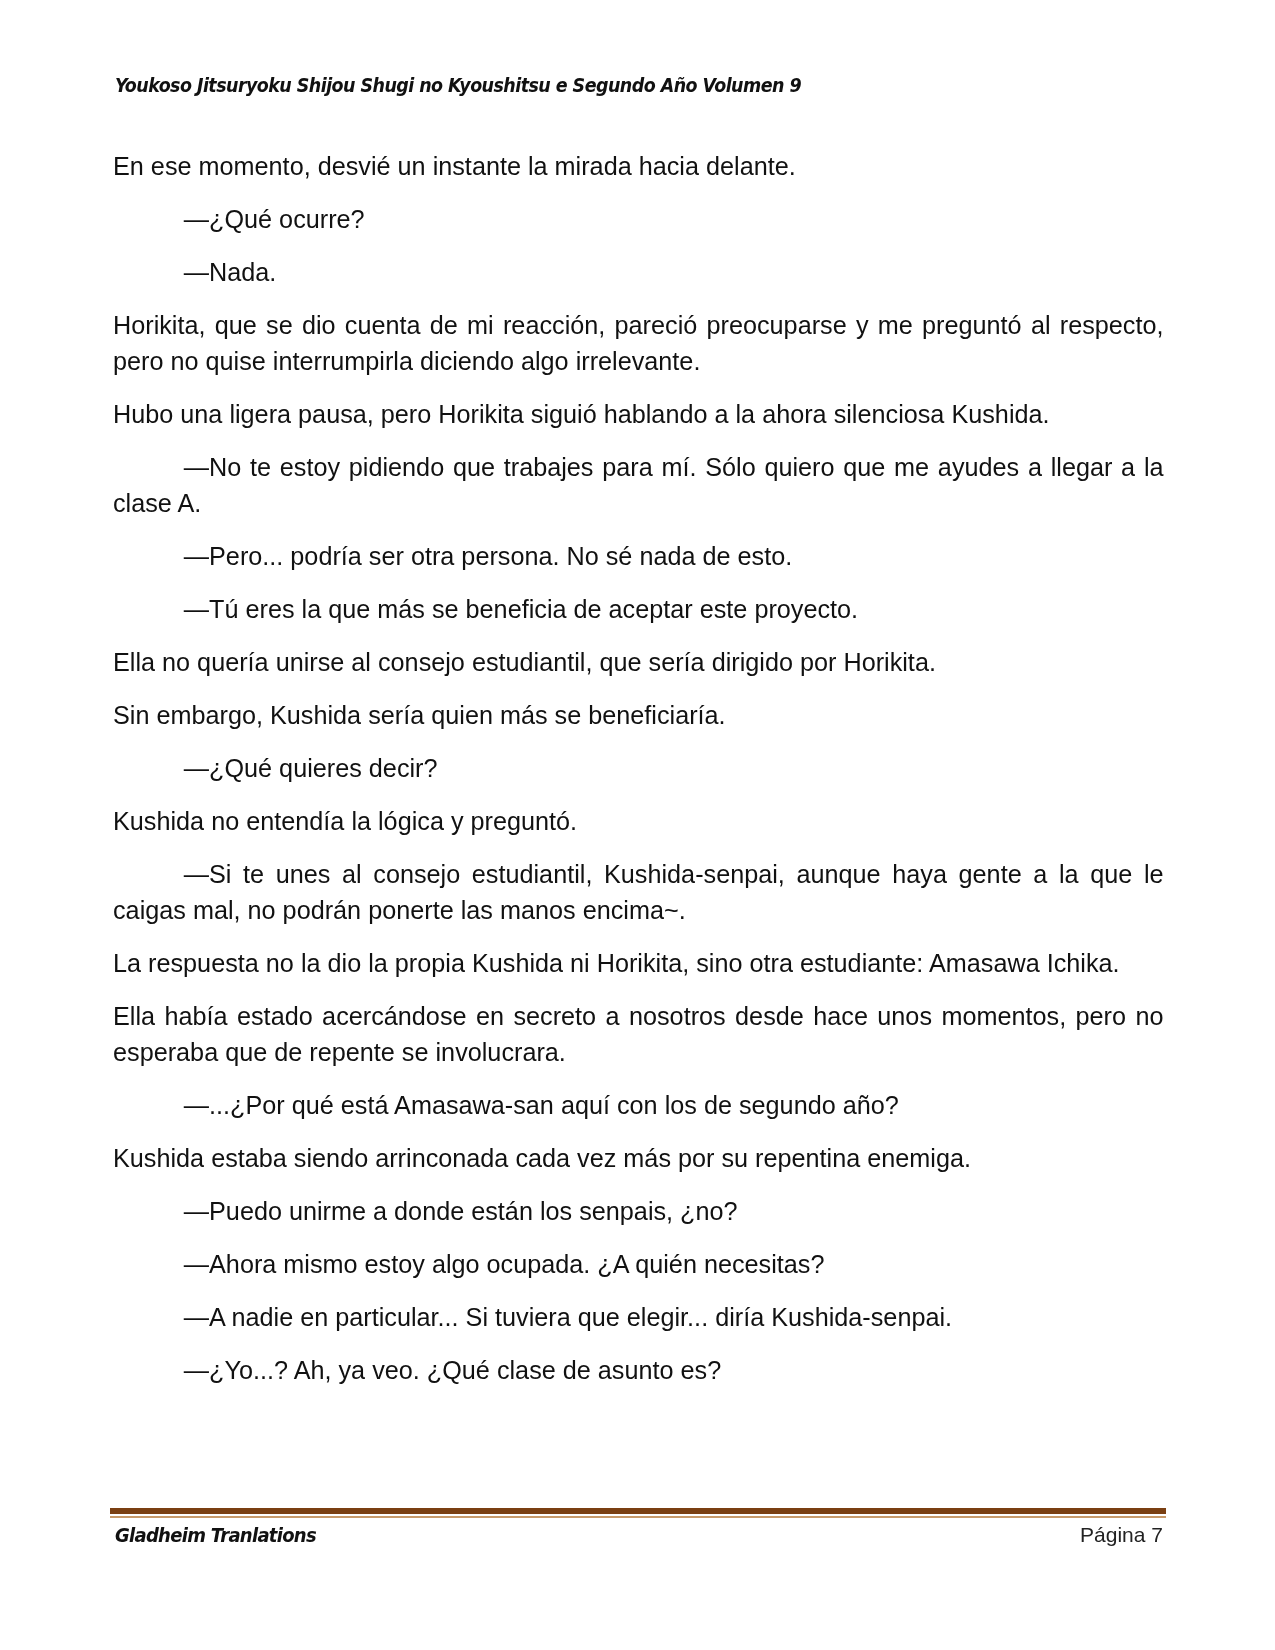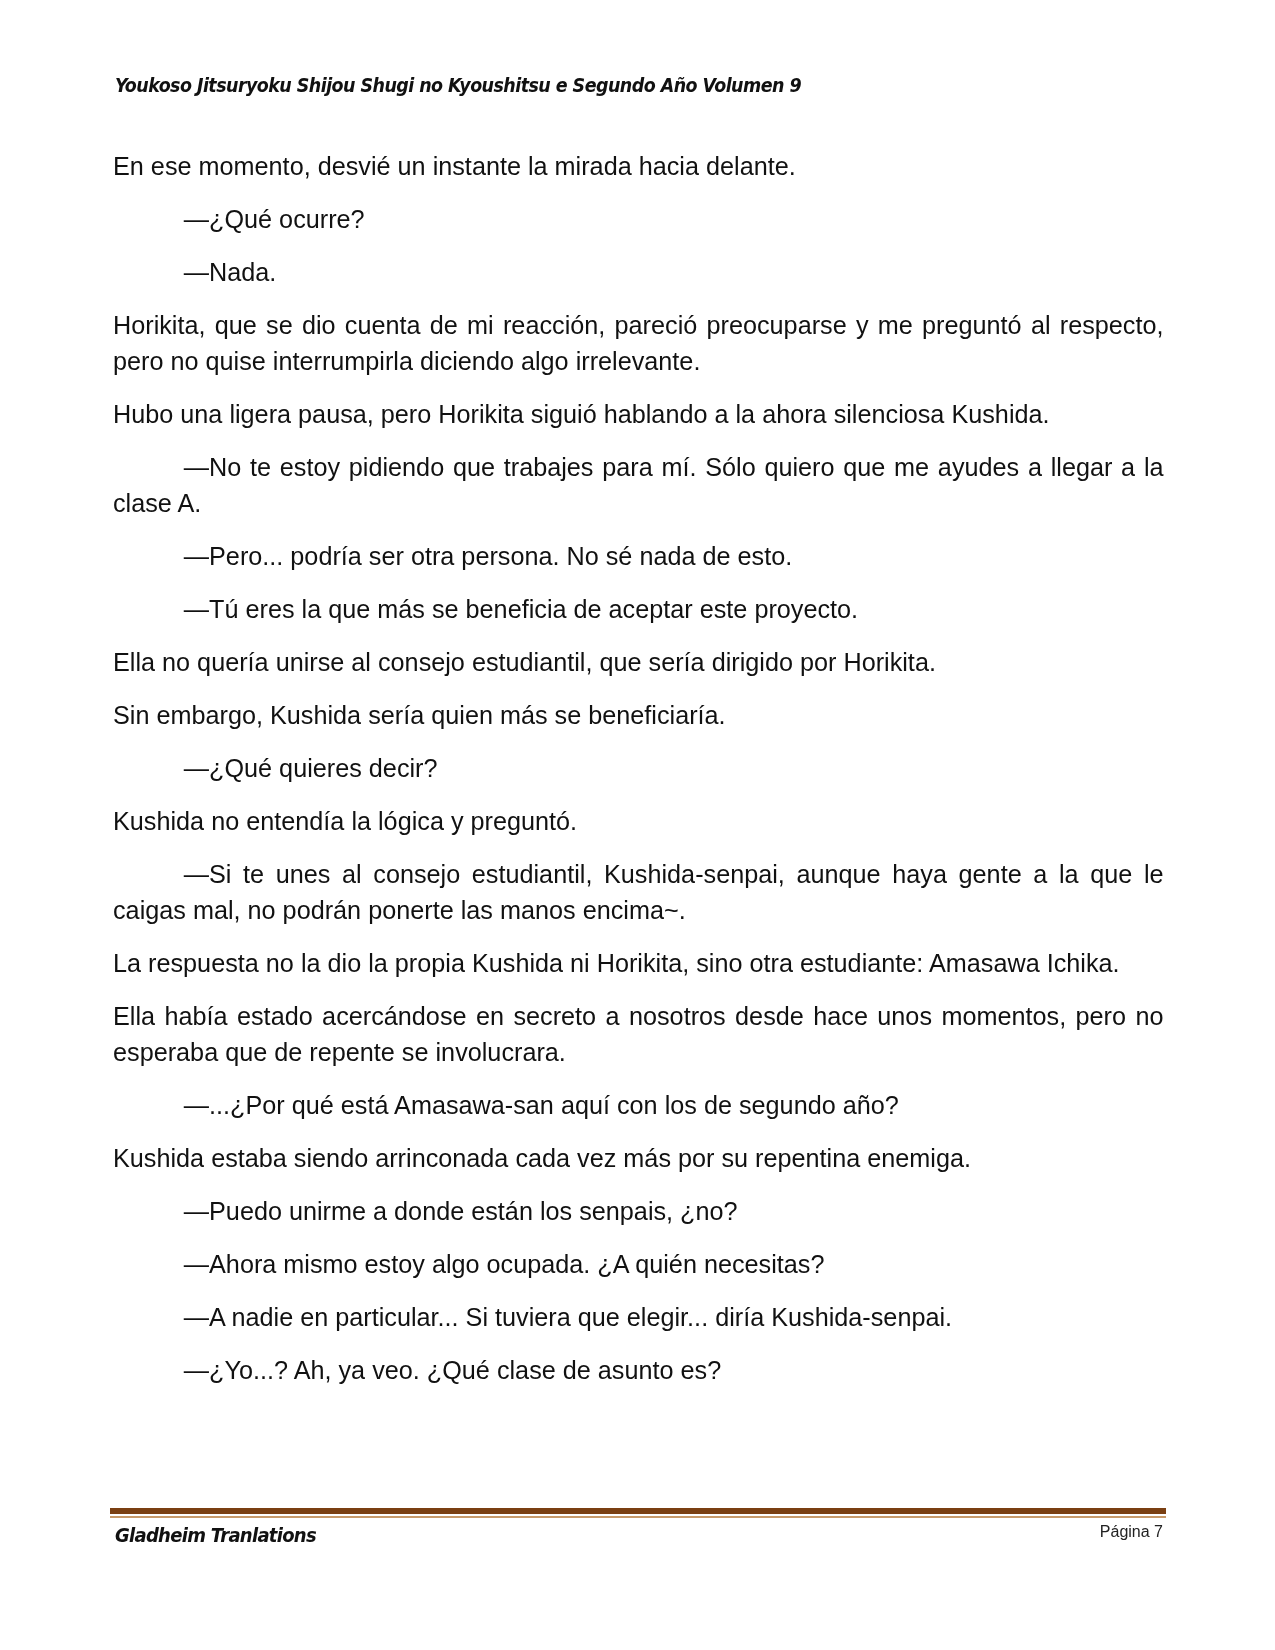--- a/index.html
+++ b/index.html
@@ -20,21 +20,21 @@
   .rule-thick { position:absolute; left:110px; top:1508px; width:1056px; height:6px; background:#7a3f12; }
   .rule-thin  { position:absolute; left:110px; top:1516px; width:1056px; height:2px; background:#c89a6a; }
   .footer-left {
     position:absolute; left:115px; top:1523px;
     font-family:"DejaVu Sans", sans-serif; font-weight:bold; font-style:italic;
     font-size:20px; letter-spacing:-0.8px; color:#111;
     transform:scaleX(0.9); transform-origin:left center;
   }
   .footer-right {
     position:absolute; right:112px; top:1523px;
-    font-family:"Liberation Sans", sans-serif; font-size:16px; color:#222;
+    font-family:"Liberation Sans", sans-serif; font-size:21px; color:#222;
   }
 </style>
 </head>
 <body>
 
 <div class="header">Youkoso Jitsuryoku Shijou Shugi no Kyoushitsu e  Segundo Año Volumen 9</div>
 
 <div class="content">
   <p class="p">En ese momento, desvié un instante la mirada hacia delante.</p>
   <p class="p dlg">—¿Qué ocurre?</p>

